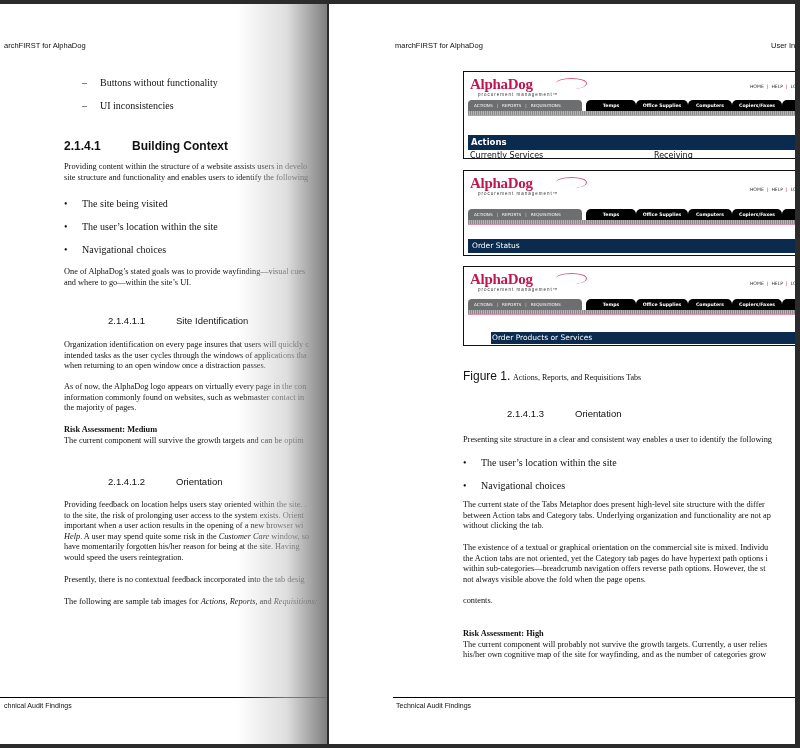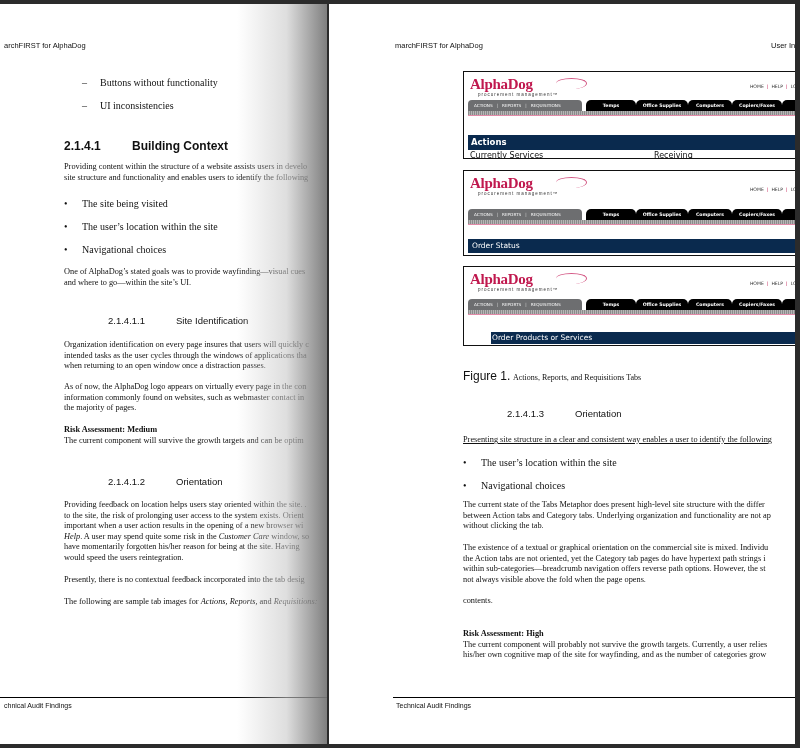--- a/index.html
+++ b/index.html
@@ -214,32 +214,32 @@
     <div class="stripe" style="top:43px;"></div>
     <div class="pinkline" style="top:47px;"></div>
     <div class="navybar" style="left:27px;right:0;top:65px;height:12px;font-size:7.5px;line-height:12px;padding-left:1px;">Order Products or Services</div>
   </div>
 
   <div class="caption" style="left:134px;top:365px;">
     <span class="lab">Figure 1.</span><span>Actions, Reports, and Requisitions Tabs</span>
   </div>
 
   <div class="h5" style="left:134px;top:404px;"><span class="num">2.1.4.1.3</span><span>Orientation</span></div>
-  <div class="txt" style="left:134px;top:431px;text-decoration:underline;">Presenting site structure in a clear and consistent way enables a user to identify the following</div>
+  <div class="txt" style="left:134px;top:431px;">Presenting site structure in a clear and consistent way enables a user to identify the following</div>
   <div class="bul" style="left:134px;top:453px;"><span class="mark">•</span><span>The user’s location within the site</span></div>
   <div class="bul" style="left:134px;top:476px;"><span class="mark">•</span><span>Navigational choices</span></div>
 
   <div class="txt" style="left:134px;top:496px;">
     <div>The current state of the Tabs Metaphor does present high-level site structure with the differ</div>
     <div>between Action tabs and Category tabs. Underlying organization and functionality are not ap</div>
     <div>without clicking the tab.</div>
   </div>
   <div class="txt" style="left:134px;top:539px;">
     <div>The existence of a textual or graphical orientation on the commercial site is mixed. Individu</div>
-    <div>the Action tabs are not oriented, yet the Category tab pages do have hypertext path strings i</div>
+    <div>the Action tabs are not oriented, yet the Category tab pages do have hypertext path options i</div>
     <div>within sub-categories—breadcrumb navigation offers reverse path options. However, the st</div>
     <div>not always visible above the fold when the page opens.</div>
   </div>
   <div class="txt" style="left:134px;top:592px;">
     <div>contents.</div>
   </div>
   <div class="txt" style="left:134px;top:625px;">
     <div class="bold">Risk Assessment: High</div>
     <div>The current component will probably not survive the growth targets. Currently, a user relies</div>
     <div>his/her own cognitive map of the site for wayfinding, and as the number of categories grow</div>

